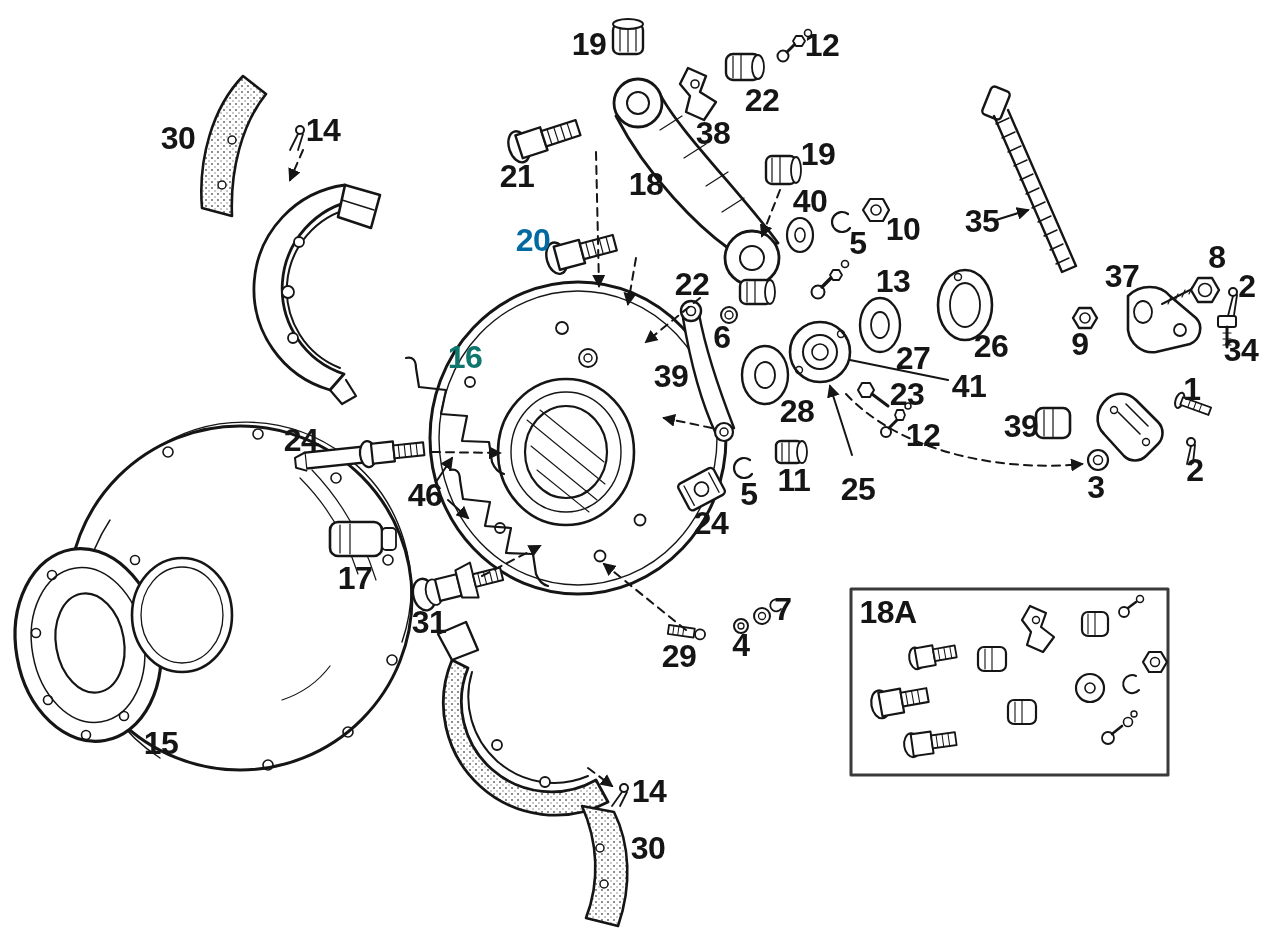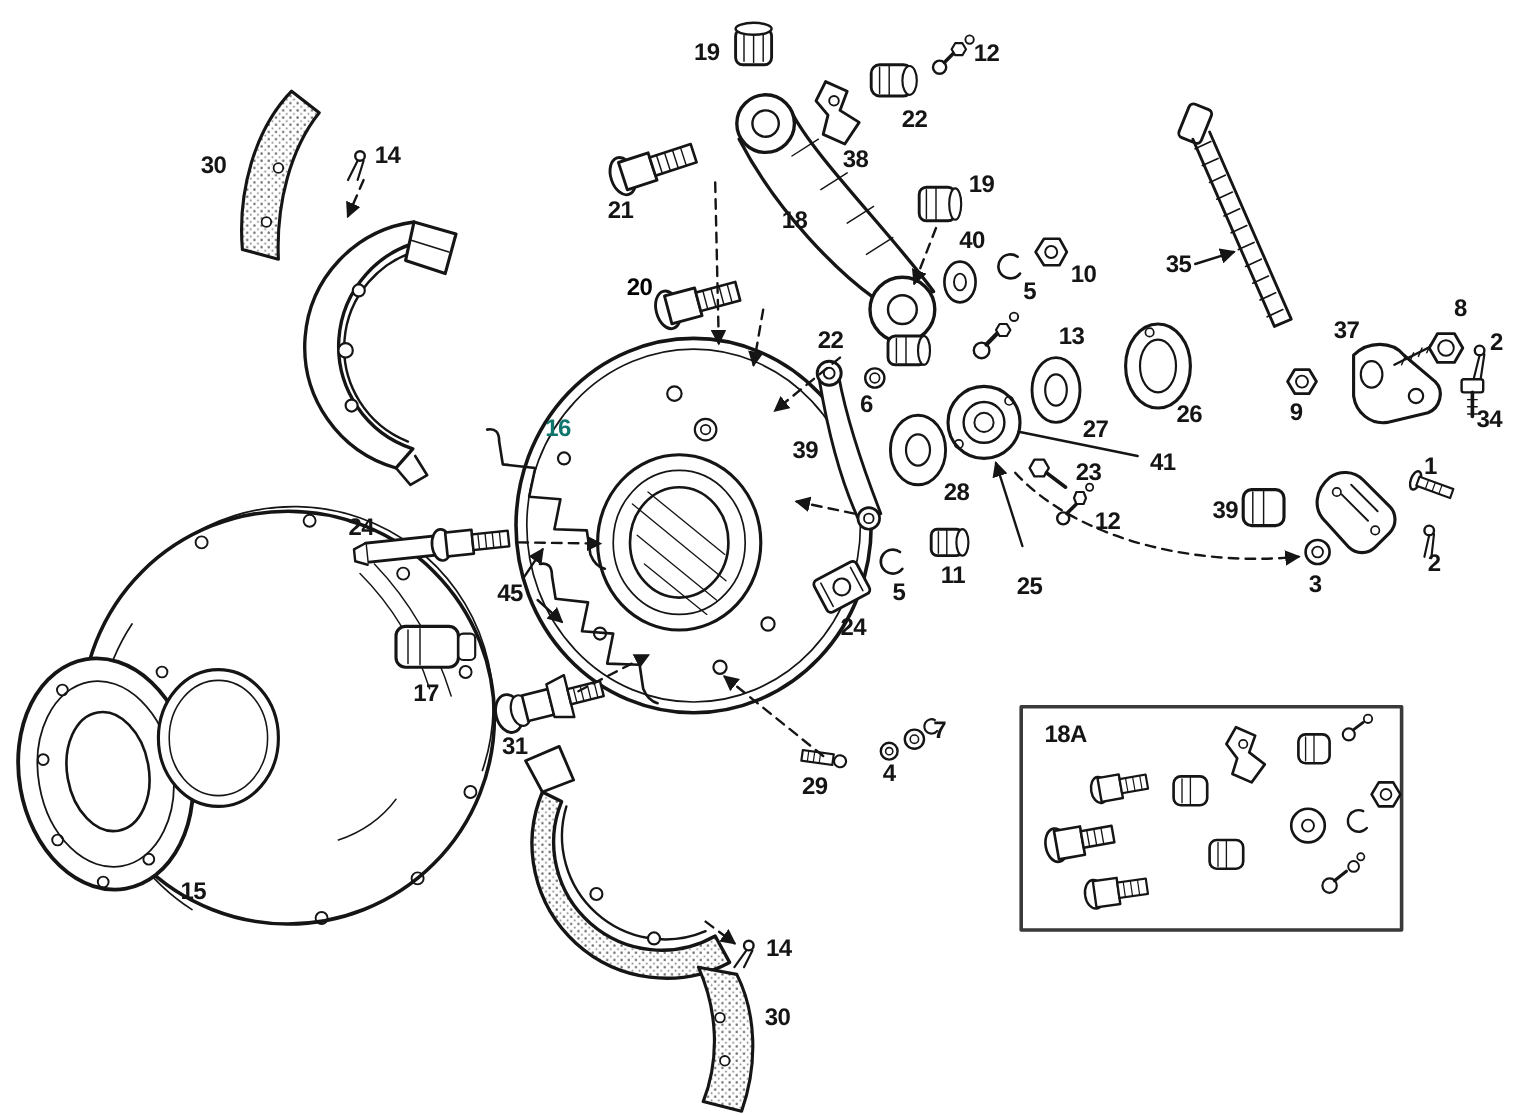--- a/index.html
+++ b/index.html
@@ -5,21 +5,21 @@
   * { margin:0; padding:0; box-sizing:border-box; }
   html,body { width:1280px; height:930px; background:#ffffff; overflow:hidden; }
   .stage {
     position:relative; width:1280px; height:930px; background:#ffffff;
     font-family:"Liberation Sans", sans-serif;
   }
   .art { position:absolute; left:0; top:0; }
   .labels { position:absolute; left:0; top:0; width:1280px; height:930px; pointer-events:none; }
   .part-label {
     position:absolute; transform:translate(-50%,-50%);
-    font-weight:700; font-size:20px; line-height:1; color:#101010;
+    font-weight:700; font-size:32px; line-height:1; color:#101010;
     letter-spacing:-0.5px; white-space:nowrap;
   }
 </style>
 </head>
 <body>
 
 <div class="stage">
 
 <svg class="art" width="1280" height="930" viewBox="0 0 1280 930">
   <defs>
@@ -409,27 +409,27 @@
 </svg>
 
 <div class="labels">
       <span class="part-label" style="left: 589px; top: 44px; color: rgb(21, 21, 21);">19</span>
       <span class="part-label" style="left: 822px; top: 45px; color: rgb(21, 21, 21);">12</span>
       <span class="part-label" style="left: 762px; top: 100px; color: rgb(21, 21, 21);">22</span>
       <span class="part-label" style="left: 713px; top: 133px; color: rgb(21, 21, 21);">38</span>
       <span class="part-label" style="left: 178px; top: 138px; color: rgb(21, 21, 21);">30</span>
       <span class="part-label" style="left: 323px; top: 130px; color: rgb(21, 21, 21);">14</span>
       <span class="part-label" style="left: 517px; top: 176px; color: rgb(21, 21, 21);">21</span>
-      <span class="part-label" style="left: 662px; top: 184px; color: rgb(21, 21, 21);">18</span>
+      <span class="part-label" style="left: 646px; top: 184px; color: rgb(21, 21, 21);">18</span>
       <span class="part-label" style="left: 818px; top: 154px; color: rgb(21, 21, 21);">19</span>
       <span class="part-label" style="left: 810px; top: 201px; color: rgb(21, 21, 21);">40</span>
       <span class="part-label" style="left: 858px; top: 243px; color: rgb(21, 21, 21);">5</span>
       <span class="part-label" style="left: 903px; top: 229px; color: rgb(21, 21, 21);">10</span>
       <span class="part-label" style="left: 982px; top: 221px; color: rgb(21, 21, 21);">35</span>
-      <span class="part-label" style="left: 533px; top: 240px; color: #000000;">20</span>
+      <span class="part-label" style="left: 533px; top: 240px; color: #0369a1;">20</span>
       <span class="part-label" style="left: 1122px; top: 276px; color: rgb(21, 21, 21);">37</span>
       <span class="part-label" style="left: 1217px; top: 257px; color: rgb(21, 21, 21);">8</span>
       <span class="part-label" style="left: 1247px; top: 286px; color: rgb(21, 21, 21);">2</span>
       <span class="part-label" style="left: 692px; top: 284px; color: rgb(21, 21, 21);">22</span>
       <span class="part-label" style="left: 857px; top: 281px; color: rgb(21, 21, 21); margin-left: 36px;">13</span>
       <span class="part-label" style="left: 465px; top: 324px; color: #0f766e; margin-top: 33px;">16</span>
       <span class="part-label" style="left: 722px; top: 337px; color: rgb(21, 21, 21);">6</span>
       <span class="part-label" style="left: 1080px; top: 344px; color: rgb(21, 21, 21);">9</span>
       <span class="part-label" style="left: 1241px; top: 350px; color: rgb(21, 21, 21);">34</span>
       <span class="part-label" style="left: 913px; top: 358px; color: rgb(21, 21, 21);">27</span>
@@ -437,21 +437,21 @@
       <span class="part-label" style="left: 671px; top: 376px; color: rgb(21, 21, 21);">39</span>
       <span class="part-label" style="left: 969px; top: 386px; color: rgb(21, 21, 21); text-align: center;">41</span>
       <span class="part-label" style="left: 797px; top: 411px; color: rgb(21, 21, 21);">28</span>
       <span class="part-label" style="left: 907px; top: 394px; color: rgb(21, 21, 21);">23</span>
       <span class="part-label" style="left: 1192px; top: 389px; color: rgb(21, 21, 21);">1</span>
       <span class="part-label" style="left: 923px; top: 435px; color: rgb(21, 21, 21);">12</span>
       <span class="part-label" style="left: 1021px; top: 426px; color: rgb(21, 21, 21);">39</span>
       <span class="part-label" style="left: 301px; top: 440px; color: rgb(21, 21, 21);">24</span>
       <span class="part-label" style="left: 858px; top: 468px; color: rgb(21, 21, 21); margin-top: 21px;">25</span>
       <span class="part-label" style="left: 794px; top: 480px; color: rgb(21, 21, 21);">11</span>
-      <span class="part-label" style="left: 425px; top: 495px; color: rgb(21, 21, 21);">45</span>
+      <span class="part-label" style="left: 425px; top: 495px; color: rgb(21, 21, 21);">46</span>
       <span class="part-label" style="left: 749px; top: 494px; color: rgb(21, 21, 21);">5</span>
       <span class="part-label" style="left: 1096px; top: 487px; color: rgb(21, 21, 21);">3</span>
       <span class="part-label" style="left: 1195px; top: 470px; color: rgb(21, 21, 21);">2</span>
       <span class="part-label" style="left: 711px; top: 523px; color: rgb(21, 21, 21);">24</span>
       <span class="part-label" style="left: 355px; top: 578px; color: rgb(21, 21, 21);">17</span>
       <span class="part-label" style="left: 429px; top: 622px; color: rgb(21, 21, 21);">31</span>
       <span class="part-label" style="left: 783px; top: 609px; color: rgb(21, 21, 21);">7</span>
       <span class="part-label" style="left: 741px; top: 645px; color: rgb(21, 21, 21);">4</span>
       <span class="part-label" style="left: 679px; top: 656px; color: rgb(21, 21, 21);">29</span>
       <span class="part-label" style="left: 161px; top: 743px; color: rgb(21, 21, 21);">15</span>

